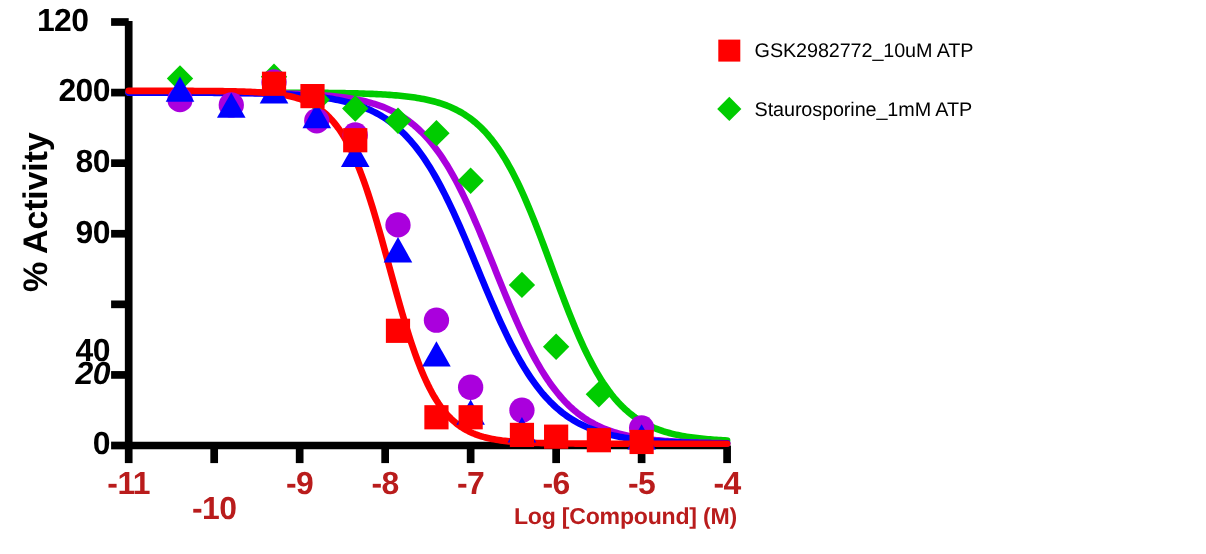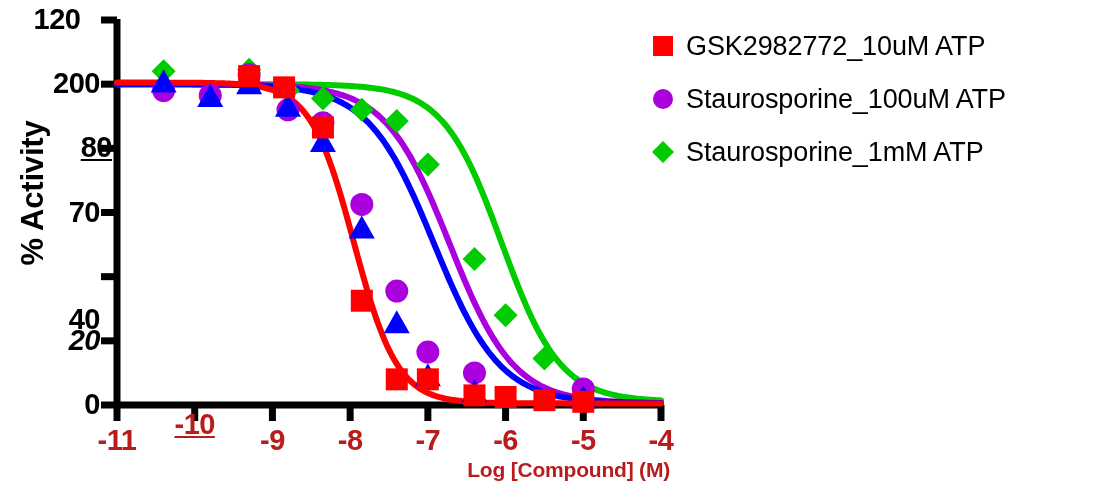--- a/index.html
+++ b/index.html
@@ -36,21 +36,21 @@
     font-size:21px;font-weight:bold;color:#b91c1c;text-align:right;
     font-family:"Liberation Sans","DejaVu Sans",sans-serif;
     letter-spacing:-0.2px;
   }
 
   
   #legend{position:absolute;left:640px;top:22px;width:456px;}
   .legend-row{display:flex;align-items:center;height:48px;margin-bottom:5px;}
   .legend-marker{width:46px;flex:0 0 46px;display:flex;align-items:center;justify-content:center;}
   .legend-text{
-    font-size:27px;color:#000;white-space:nowrap;
+    font-size:18px;color:#000;white-space:nowrap;
     font-family:"Liberation Sans","DejaVu Sans",sans-serif;
     letter-spacing:-0.1px;
   }
 </style>
 </head>
 <body>
 
 <div id="root">
 
   <div id="plot-area">
@@ -115,28 +115,28 @@
         <rect x="463.48571428571427" y="384.375" width="22" height="22" fill="#FF0000"></rect>
         <rect x="494.57142857142856" y="385.9791666666667" width="22" height="22" fill="#FF0000"></rect>
         <rect x="533.4285714285714" y="389.1875" width="22" height="22" fill="#FF0000"></rect>
         <rect x="572.2857142857142" y="390.7916666666667" width="22" height="22" fill="#FF0000"></rect>
       </svg>
 
     <div id="ytick-labels">
         <div class="ytick-label" style="left: 14px; top: 390px;">0</div>
         <div class="ytick-label" style="left: 14px; top: 325.833px; font-style: italic;">20</div>
         <div class="ytick-label" style="left: 14px; top: 261.667px; margin-top: 43px;">40</div>
-        <div class="ytick-label" style="left: 14px; top: 197.5px;">70</div>
-        <div class="ytick-label" style="left: 26px; top: 133.333px; text-decoration: underline;">80</div>
+        <div class="ytick-label" style="left: 14px; top: 197.5px;">90</div>
+        <div class="ytick-label" style="left: 14px; top: 133.333px;">80</div>
         <div class="ytick-label" style="left: 14px; top: 69.1667px;">200</div>
         <div class="ytick-label" style="left: 14px; top: 5px; text-align: center;">120</div>
       </div>
     <div id="xtick-labels">
         <div class="xtick-label" style="left: 87px; top: 426px;">-11</div>
-        <div class="xtick-label" style="left: 164.714px; top: 410px; text-decoration: underline;">-10</div>
+        <div class="xtick-label" style="left: 164.714px; top: 449px;">-10</div>
         <div class="xtick-label" style="left: 242.429px; top: 426px;">-9</div>
         <div class="xtick-label" style="left: 320.143px; top: 426px;">-8</div>
         <div class="xtick-label" style="left: 397.857px; top: 426px;">-7</div>
         <div class="xtick-label" style="left: 475.571px; top: 426px;">-6</div>
         <div class="xtick-label" style="left: 553.286px; top: 426px;">-5</div>
         <div class="xtick-label" style="left: 631px; top: 426px;">-4</div>
       </div>
 
     <div id="ylabel">% Activity</div>
     <div id="xlabel">Log [Compound] (M)</div>
@@ -147,28 +147,20 @@
         <span class="legend-marker">
           <svg width="30" height="30" viewBox="0 0 30 30">
             <rect x="5" y="5" width="20" height="20" fill="#FF0000"></rect>
           </svg>
         </span>
         <span class="legend-text">GSK2982772_10uM ATP</span>
       </div>
       <div class="legend-row">
         <span class="legend-marker">
           <svg width="30" height="30" viewBox="0 0 30 30">
-            <circle cx="15" cy="15" r="10" fill="#AA00DD"></circle>
-          </svg>
-        </span>
-        <span class="legend-text">Staurosporine_100uM ATP</span>
-      </div>
-      <div class="legend-row">
-        <span class="legend-marker">
-          <svg width="30" height="30" viewBox="0 0 30 30">
             <polygon points="15,4 26,15 15,26 4,15" fill="#00CC00"></polygon>
           </svg>
         </span>
         <span class="legend-text">Staurosporine_1mM ATP</span>
       </div>
     </div>
 
 </div>
 
 </body></html>

